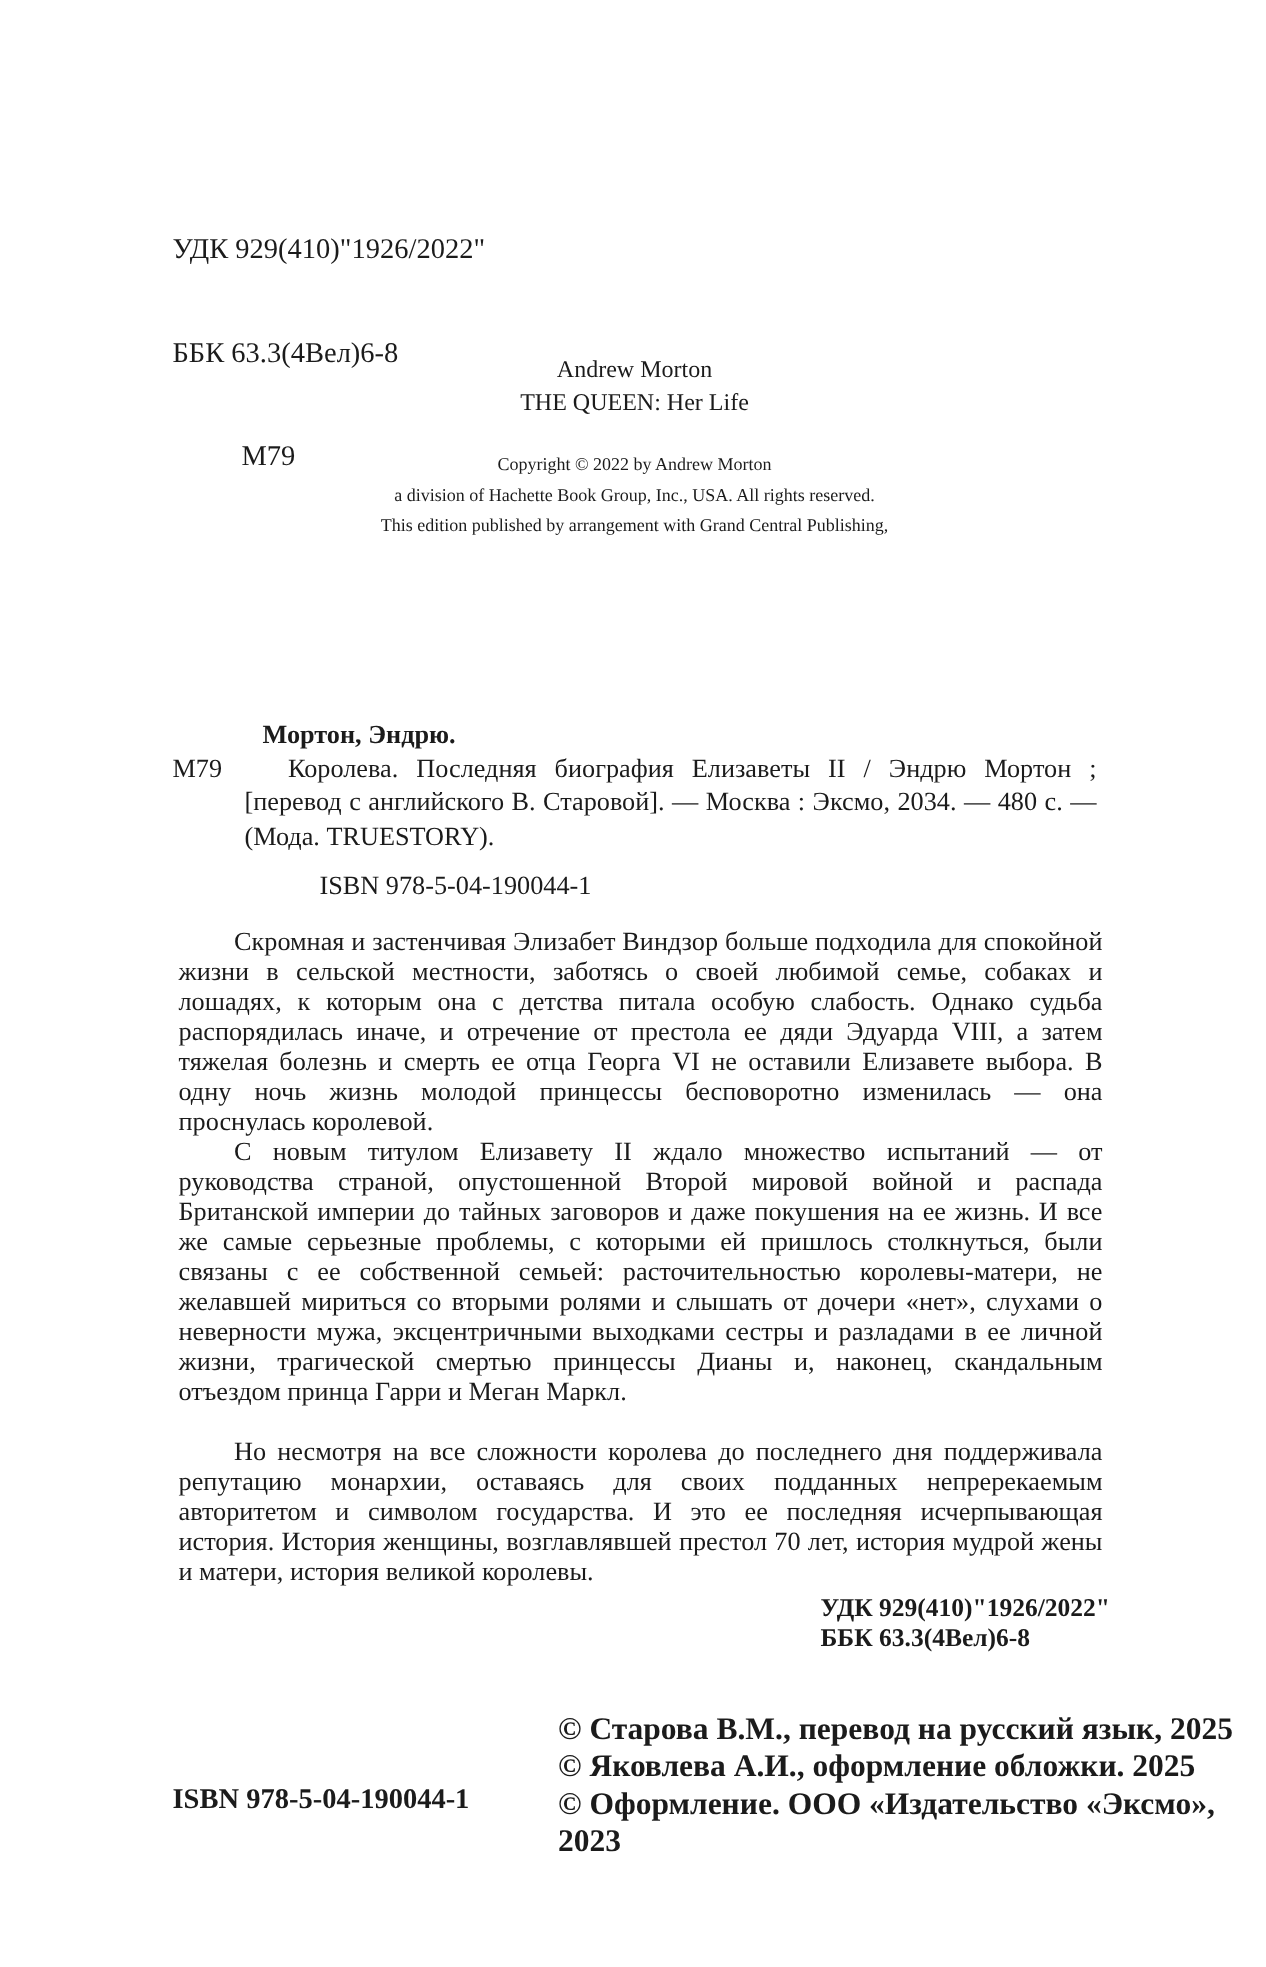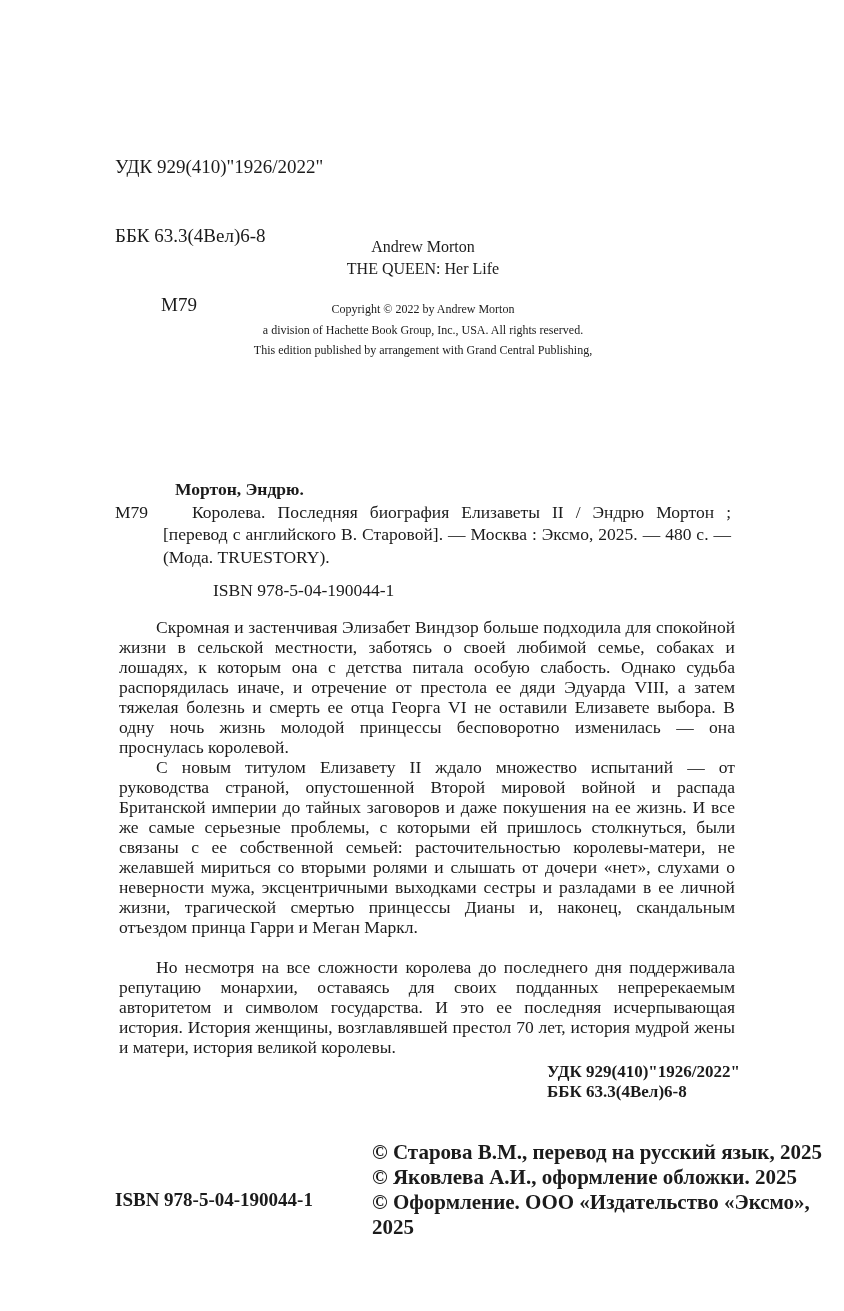--- a/index.html
+++ b/index.html
@@ -136,35 +136,35 @@
   <div class="copyright-block">
     <div>Copyright © 2022 by Andrew Morton</div>
     <div>a division of Hachette Book Group, Inc., USA. All rights reserved.</div>
     <div>This edition published by arrangement with Grand Central Publishing,</div>
   </div>
 
   <div class="bib">
     <div class="bib-author">Мортон, Эндрю.</div>
     <div class="bib-row">
       <span class="bib-sign">М79</span>
-      <p class="bib-desc">Королева. Последняя биография Елизаветы II / Эндрю Мортон ; [перевод с английского В. Старовой]. — Москва : Эксмо, 2025. — 480 с. — (Мода. TRUESTORY).</p>
+      <p class="bib-desc">Королева. Последняя биография Елизаветы II / Эндрю Мортон ; [перевод с английского В. Старовой]. — Москва : Эксмо, 2034. — 480 с. — (Мода. TRUESTORY).</p>
     </div>
     <div class="bib-isbn">ISBN 978-5-04-190044-1</div>
   </div>
 
   <p class="ann ann-1">Скромная и застенчивая Элизабет Виндзор больше подходила для спокойной жизни в сельской местности, заботясь о своей любимой семье, собаках и лошадях, к которым она с детства питала особую слабость. Однако судьба распорядилась иначе, и отречение от престола ее дяди Эдуарда VIII, а затем тяжелая болезнь и смерть ее отца Георга VI не оставили Елизавете выбора. В одну ночь жизнь молодой принцессы бесповоротно изменилась — она проснулась королевой.</p>
   <p class="ann ann-2">С новым титулом Елизавету II ждало множество испытаний — от руководства страной, опустошенной Второй мировой войной и распада Британской империи до тайных заговоров и даже покушения на ее жизнь. И все же самые серьезные проблемы, с которыми ей пришлось столкнуться, были связаны с ее собственной семьей: расточительностью королевы-матери, не желавшей мириться со вторыми ролями и слышать от дочери «нет», слухами о неверности мужа, эксцентричными выходками сестры и разладами в ее личной жизни, трагической смертью принцессы Дианы и, наконец, скандальным отъездом принца Гарри и Меган Маркл.</p>
   <p class="ann ann-3">Но несмотря на все сложности королева до последнего дня поддерживала репутацию монархии, оставаясь для своих подданных непререкаемым авторитетом и символом государства. И это ее последняя исчерпывающая история. История женщины, возглавлявшей престол 70 лет, история мудрой жены и матери, история великой королевы.</p>
 
   <div class="bottom-codes">
     <div>УДК 929(410)"1926/2022"</div>
     <div>ББК 63.3(4Вел)6-8</div>
   </div>
 
   <div class="credits">
     <div>© Старова В.М., перевод на русский язык, 2025</div>
     <div>© Яковлева А.И., оформление обложки. 2025</div>
-    <div>© Оформление. ООО «Издательство «Эксмо», 2025</div>
+    <div>© Оформление. ООО «Издательство «Эксмо», 2023</div>
   </div>
 
   <div class="isbn-bottom">ISBN 978-5-04-190044-1</div>
 
 </div>
 
 </body></html>

